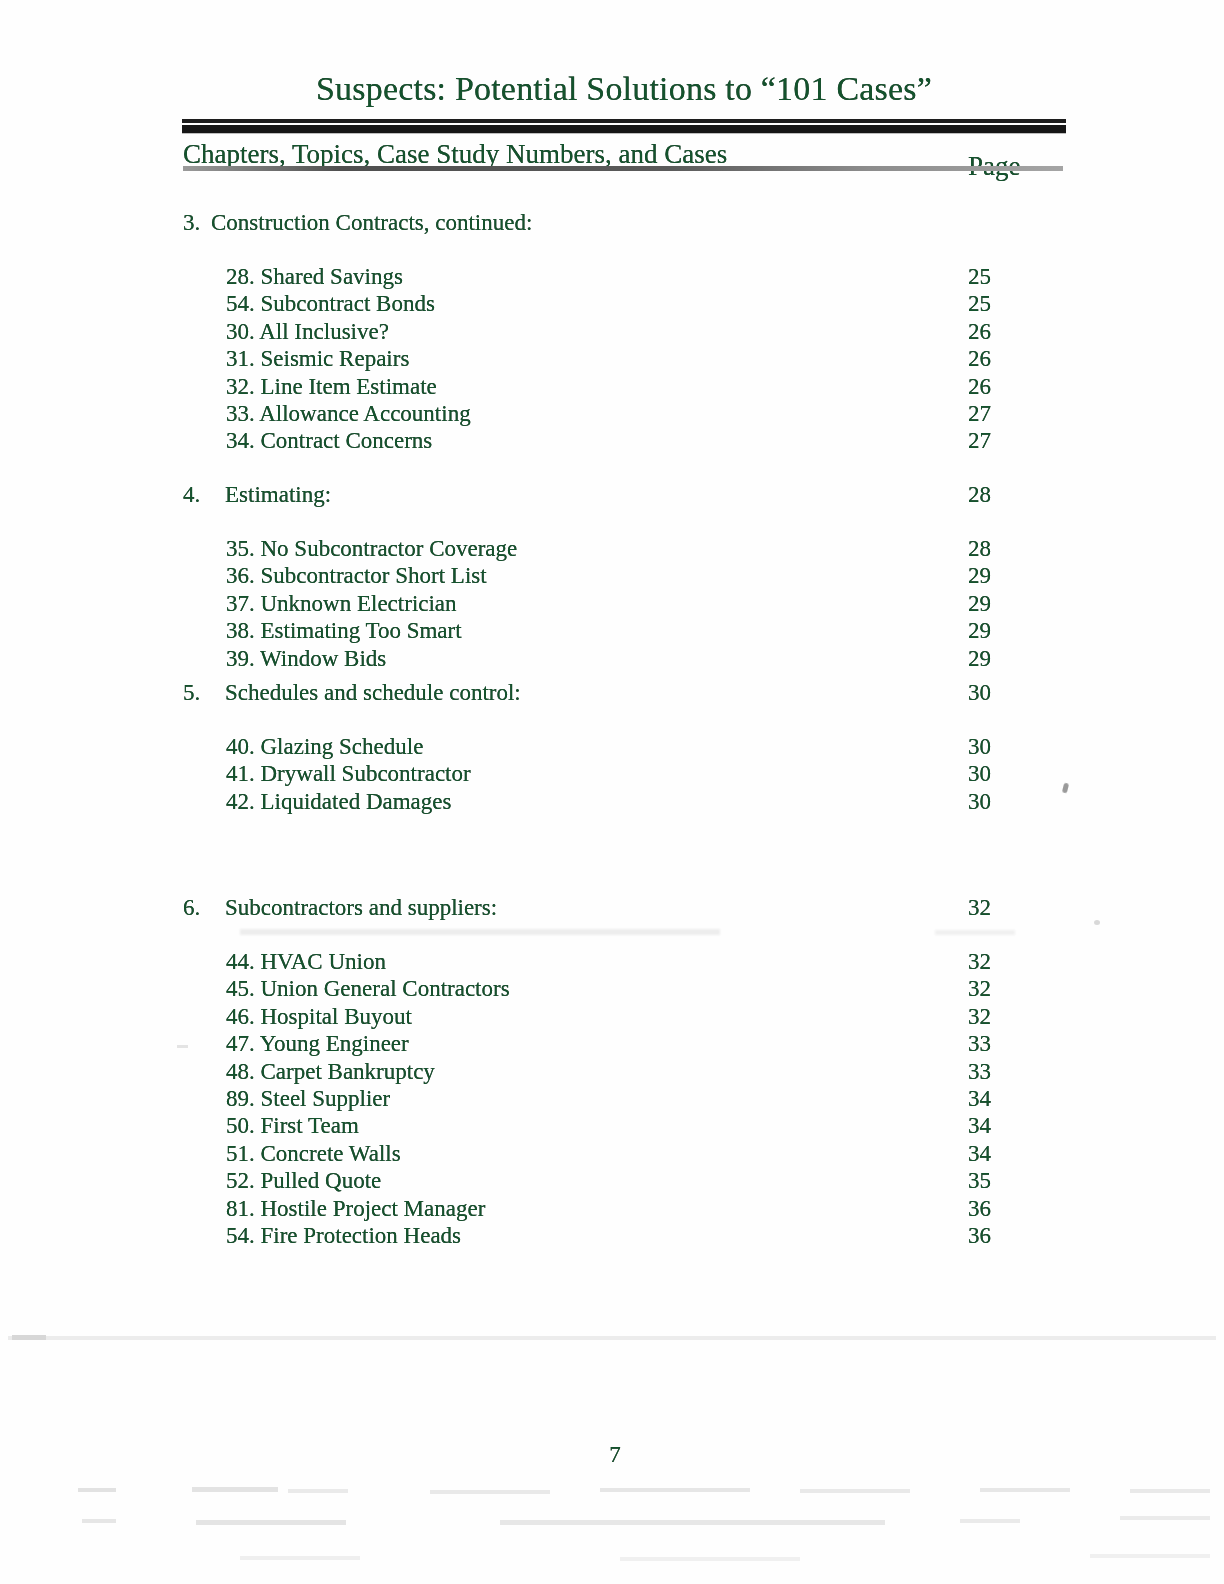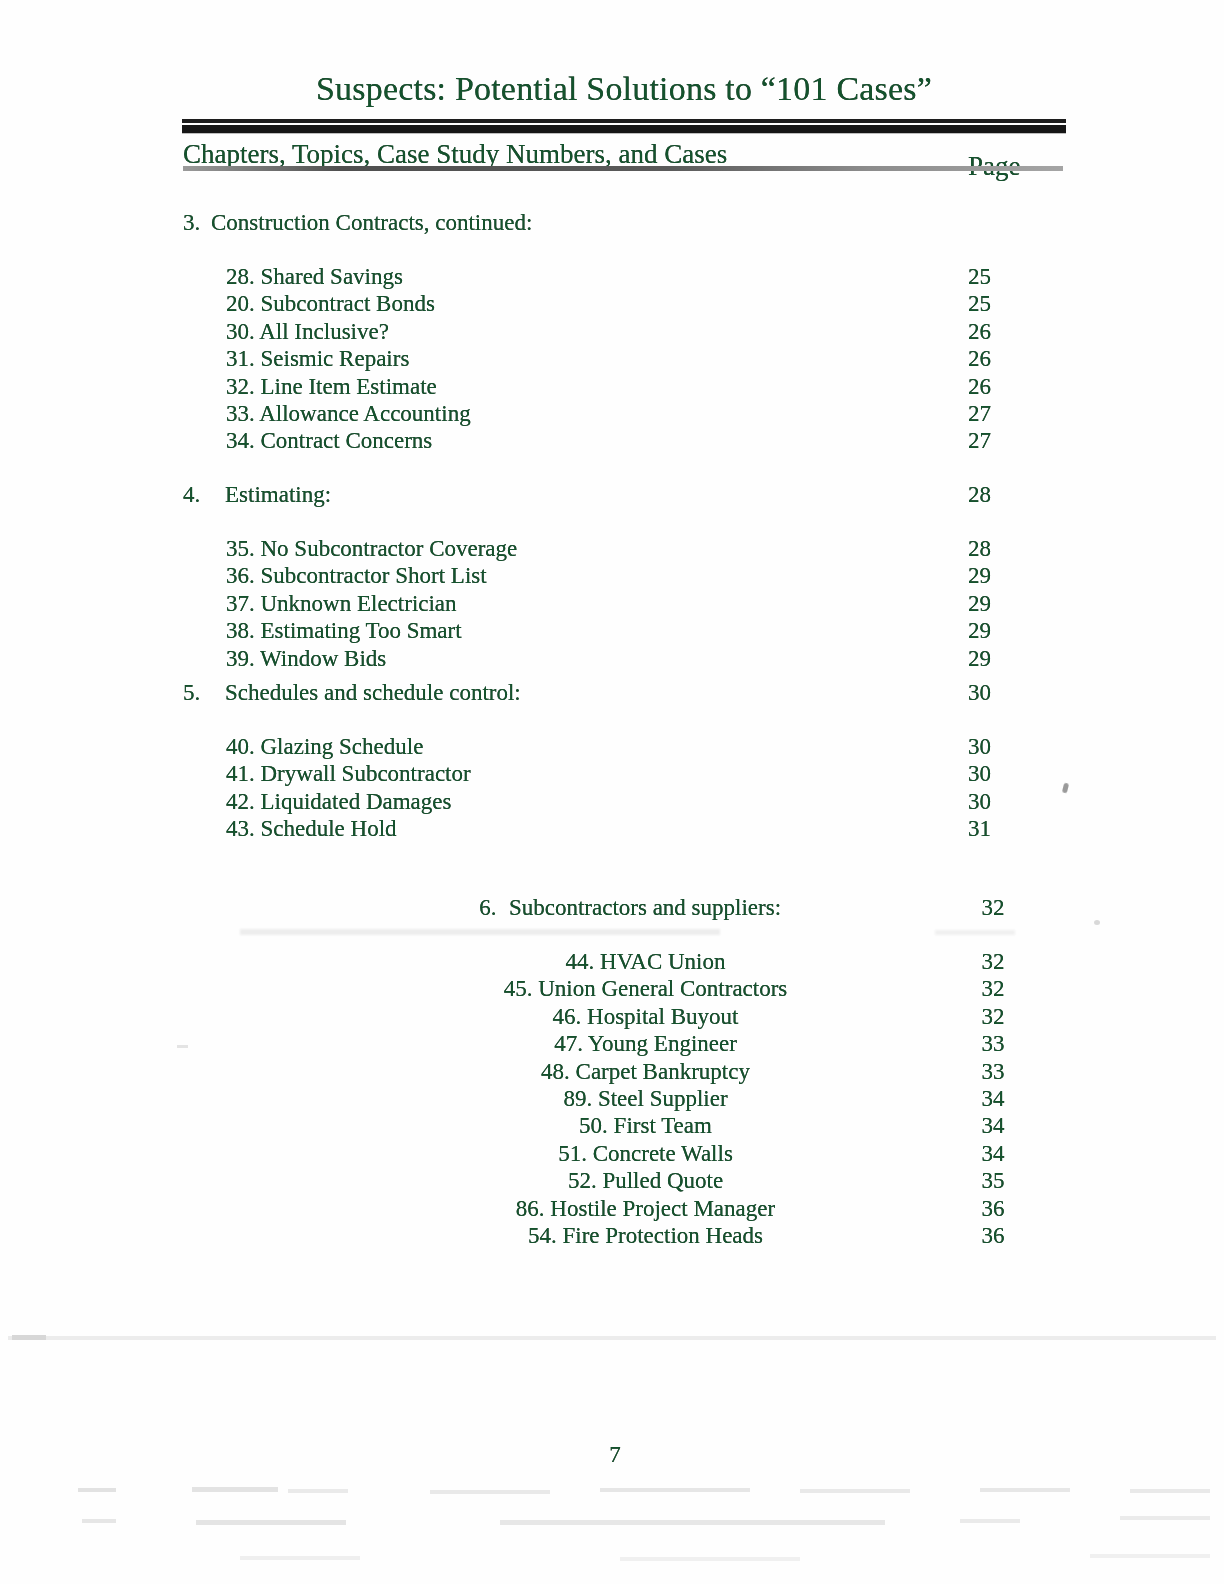--- a/index.html
+++ b/index.html
@@ -52,21 +52,21 @@
     <span>Chapters, Topics, Case Study Numbers, and Cases</span>
     <span class="right-label">Page</span>
   </div>
   <div class="header-underline"></div>
 
   <div class="toc">
       <div class="section" style="top: 197px;">
         <div class="sec-head txt"><span class="sec-num tight">3.</span><span>Construction Contracts, continued:</span></div>
         <div class="items">
           <div class="item txt"><span>28. Shared Savings</span><span class="pagenum">25</span></div>
-          <div class="item txt"><span>20. Subcontract Bonds</span><span class="pagenum">25</span></div>
+          <div class="item txt"><span>54. Subcontract Bonds</span><span class="pagenum">25</span></div>
           <div class="item txt"><span>30. All Inclusive?</span><span class="pagenum">26</span></div>
           <div class="item txt"><span>31. Seismic Repairs</span><span class="pagenum">26</span></div>
           <div class="item txt"><span>32. Line Item Estimate</span><span class="pagenum">26</span></div>
           <div class="item txt"><span>33. Allowance Accounting</span><span class="pagenum">27</span></div>
           <div class="item txt"><span>34. Contract Concerns</span><span class="pagenum">27</span></div>
         </div>
       </div>
       <div class="section" style="top: 469px;">
         <div class="sec-head txt"><span class="sec-num">4.</span><span>Estimating:</span><span class="pagenum">28</span></div>
         <div class="items">
@@ -76,36 +76,35 @@
           <div class="item txt"><span>38. Estimating Too Smart</span><span class="pagenum">29</span></div>
           <div class="item txt"><span>39. Window Bids</span><span class="pagenum">29</span></div>
         </div>
       </div>
       <div class="section" style="top: 667px;">
         <div class="sec-head txt"><span class="sec-num">5.</span><span>Schedules and schedule control:</span><span class="pagenum">30</span></div>
         <div class="items">
           <div class="item txt"><span>40. Glazing Schedule</span><span class="pagenum">30</span></div>
           <div class="item txt"><span>41. Drywall Subcontractor</span><span class="pagenum">30</span></div>
           <div class="item txt"><span>42. Liquidated Damages</span><span class="pagenum">30</span></div>
-          <div class="item txt"><span>43. Schedule Hold</span><span class="pagenum">31</span></div>
         </div>
       </div>
-      <div class="section" style="top: 882px; text-align: center;">
+      <div class="section" style="top: 882px;">
         <div class="sec-head txt"><span class="sec-num">6.</span><span>Subcontractors and suppliers:</span><span class="pagenum">32</span></div>
         <div class="items">
           <div class="item txt"><span>44. HVAC Union</span><span class="pagenum">32</span></div>
           <div class="item txt"><span>45. Union General Contractors</span><span class="pagenum">32</span></div>
           <div class="item txt"><span>46. Hospital Buyout</span><span class="pagenum">32</span></div>
           <div class="item txt"><span>47. Young Engineer</span><span class="pagenum">33</span></div>
           <div class="item txt"><span>48. Carpet Bankruptcy</span><span class="pagenum">33</span></div>
           <div class="item txt"><span>89. Steel Supplier</span><span class="pagenum">34</span></div>
           <div class="item txt"><span>50. First Team</span><span class="pagenum">34</span></div>
           <div class="item txt"><span>51. Concrete Walls</span><span class="pagenum">34</span></div>
           <div class="item txt"><span>52. Pulled Quote</span><span class="pagenum">35</span></div>
-          <div class="item txt"><span>86. Hostile Project Manager</span><span class="pagenum">36</span></div>
+          <div class="item txt"><span>81. Hostile Project Manager</span><span class="pagenum">36</span></div>
           <div class="item txt"><span>54. Fire Protection Heads</span><span class="pagenum">36</span></div>
         </div>
       </div>
     </div>
 
   <div class="footer-num txt">7</div>
 
   <div class="artifact" style="left:240px;top:929px;width:480px;height:6px;background:#ededed;filter:blur(1px);"></div>
   <div class="artifact" style="left:935px;top:930px;width:80px;height:5px;background:#f0f0f0;filter:blur(1px);"></div>
   <div class="artifact" style="left:1063px;top:783px;width:5px;height:10px;background:#9a9a9a;border-radius:3px;transform:rotate(14deg);filter:blur(.4px);"></div>

